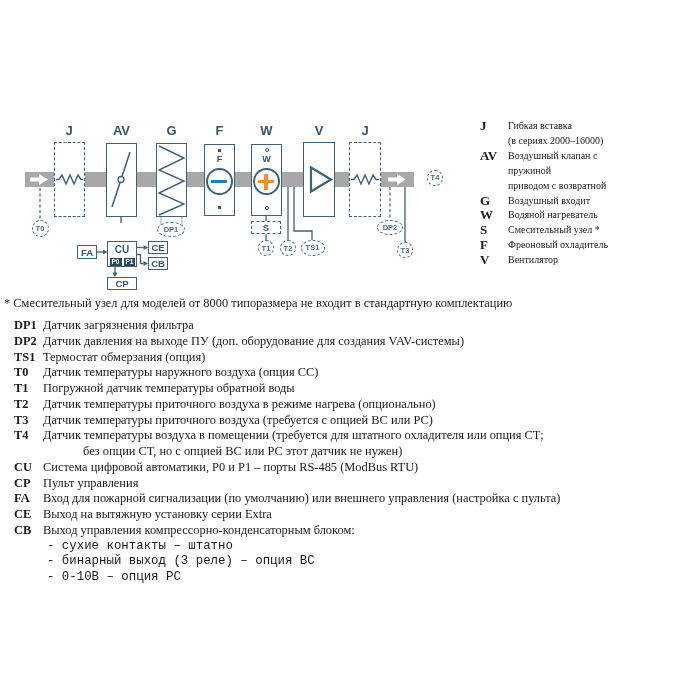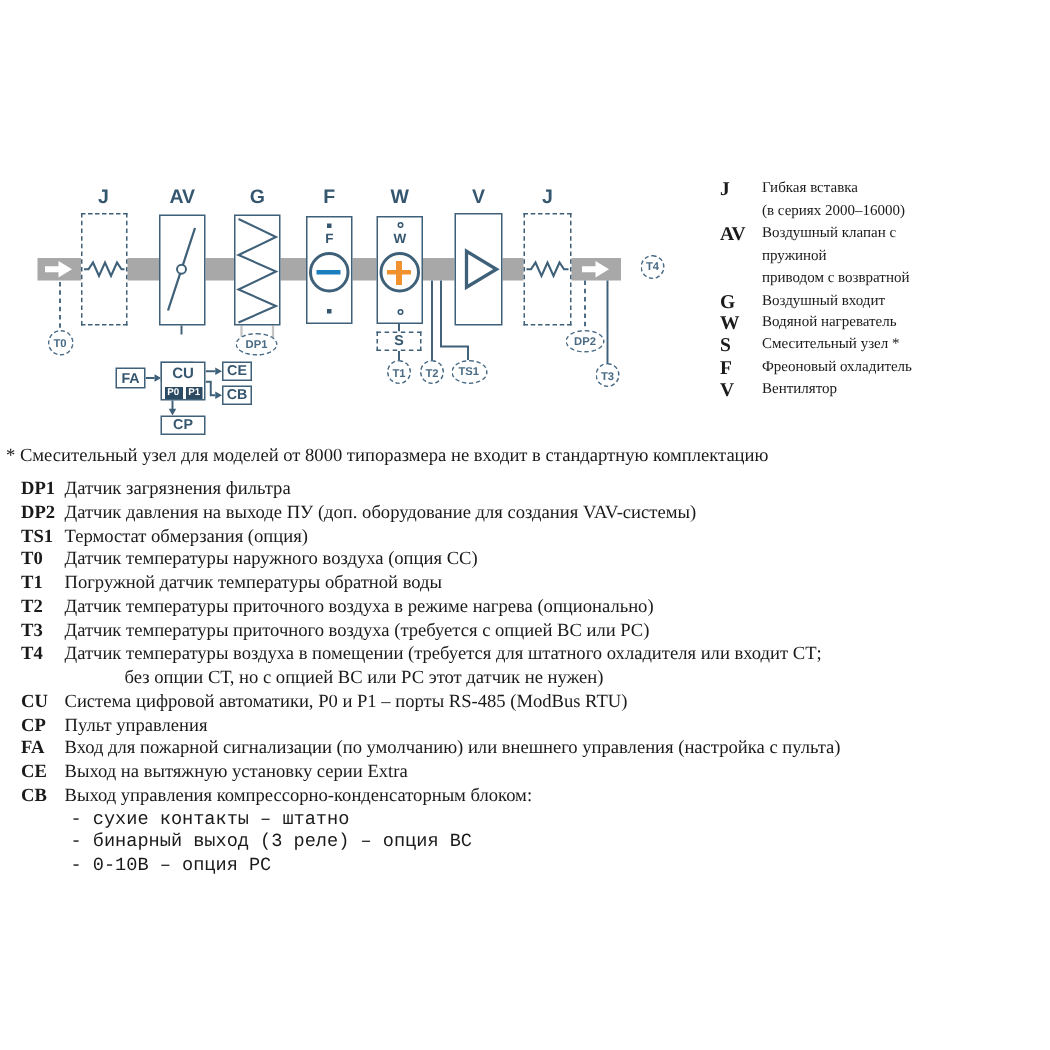--- a/index.html
+++ b/index.html
@@ -225,21 +225,21 @@
     <div class="drow">
         <span class="dk">T2</span>
         <span class="dt">Датчик температуры приточного воздуха в режиме нагрева (опционально)</span>
       </div>
     <div class="drow">
         <span class="dk">T3</span>
         <span class="dt">Датчик температуры приточного воздуха (требуется с опцией ВС или РС)</span>
       </div>
     <div class="drow">
         <span class="dk">T4</span>
-        <span class="dt">Датчик температуры воздуха в помещении (требуется для штатного охладителя или входит СТ;</span>
+        <span class="dt">Датчик температуры воздуха в помещении (требуется для штатного охладителя или опция СТ;</span>
       </div>
     <div class="drow cont">
         <span class="dk"></span>
         <span class="dt">без опции СТ, но с опцией ВС или РС этот датчик не нужен)</span>
       </div>
     <div class="drow">
         <span class="dk">CU</span>
         <span class="dt">Система цифровой автоматики, Р0 и Р1 – порты RS-485 (ModBus RTU)</span>
       </div>
     <div class="drow">

